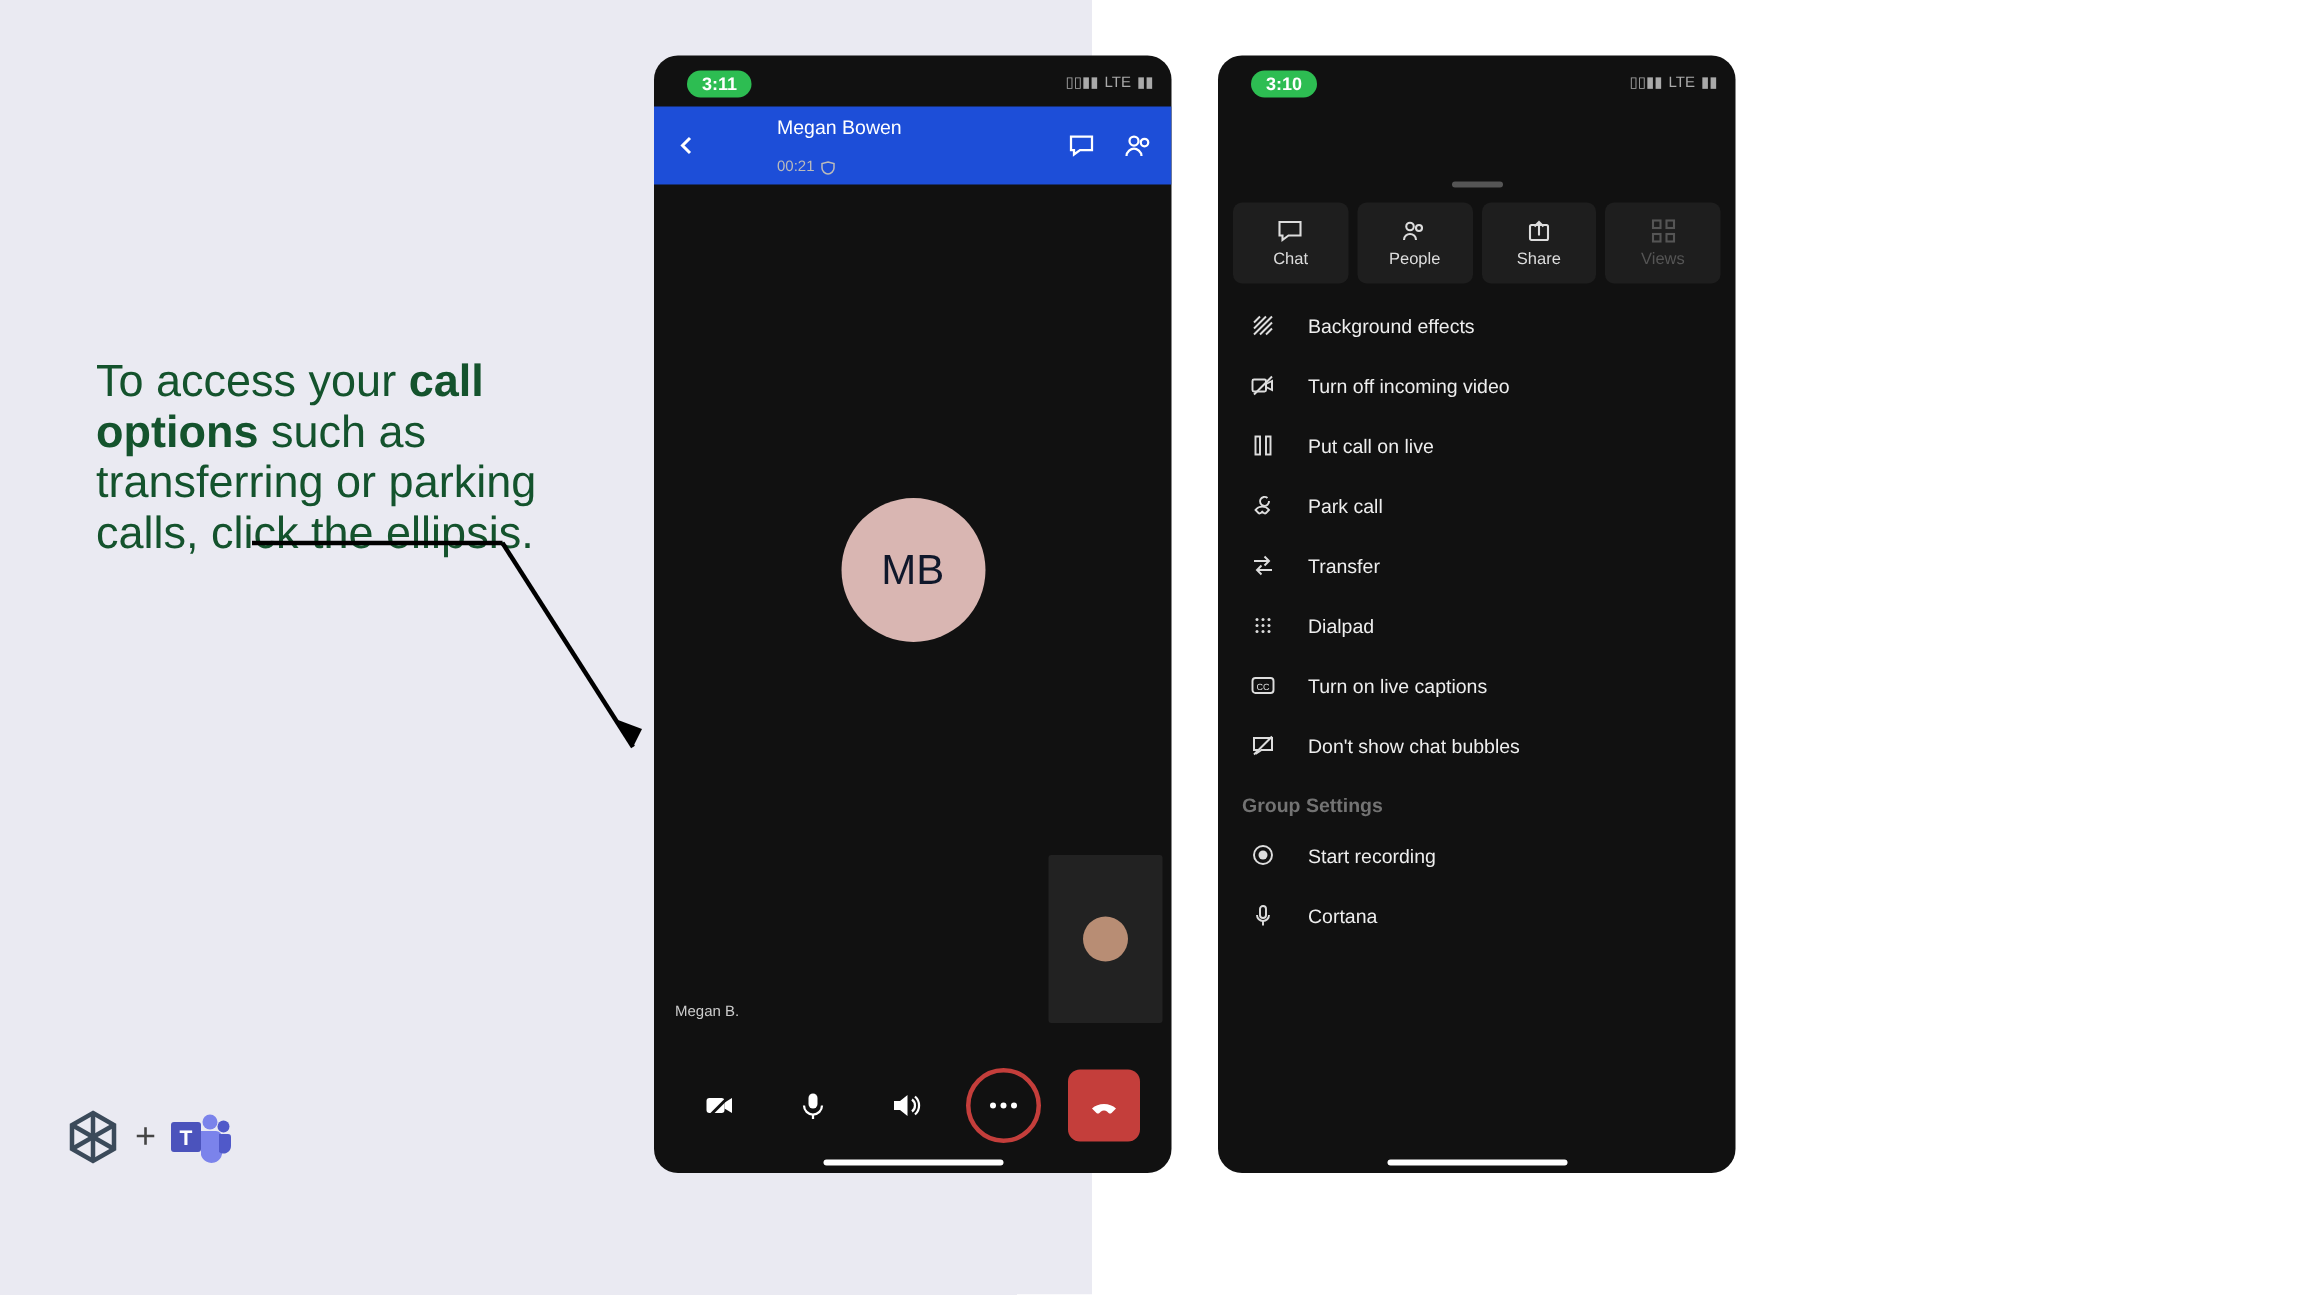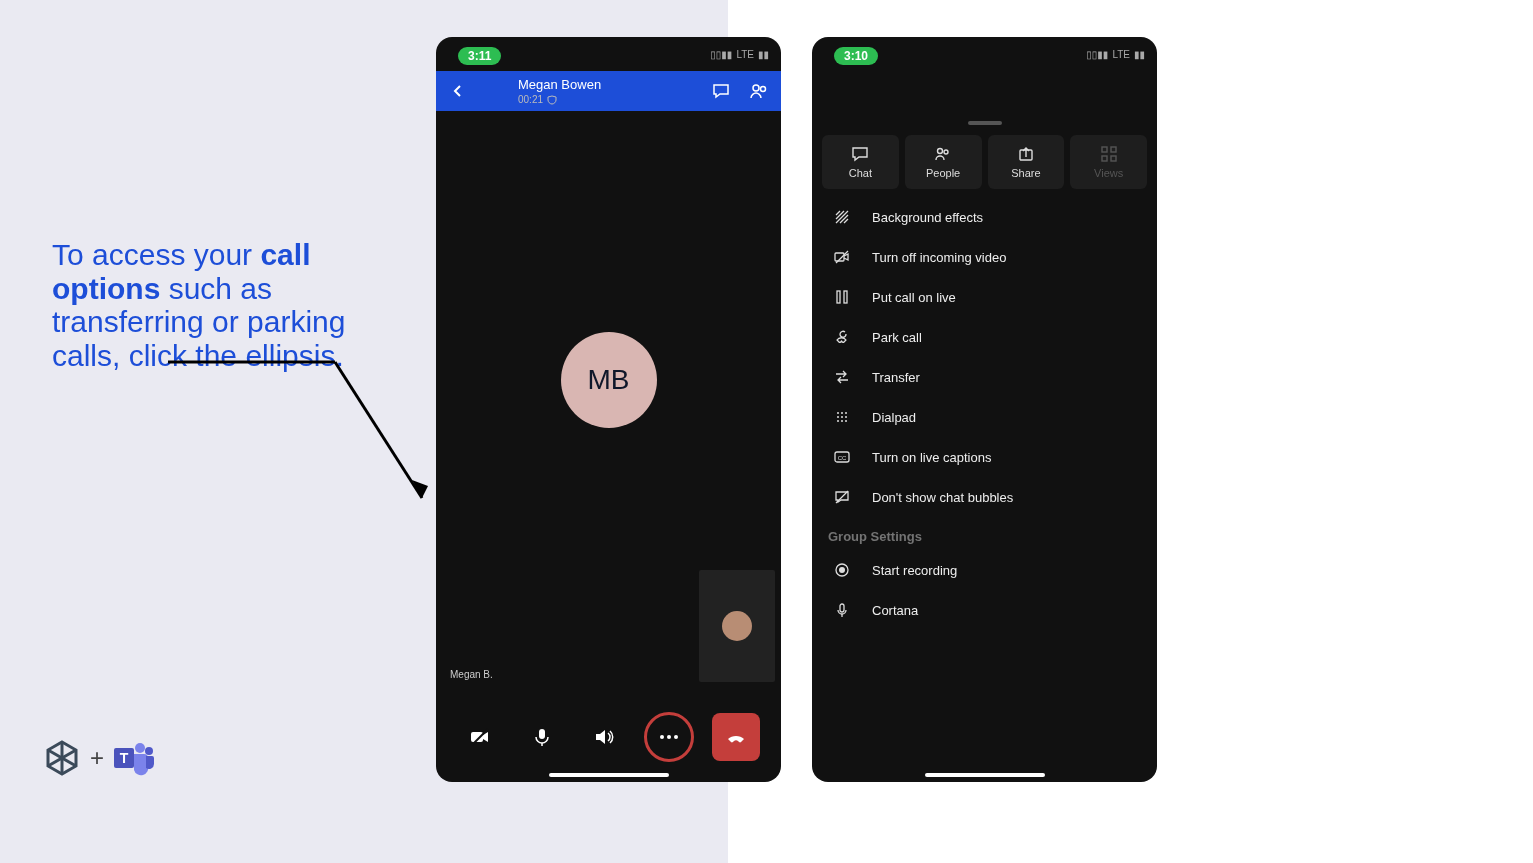--- a/index.html
+++ b/index.html
@@ -12,24 +12,24 @@
     overflow: hidden;
   }
   .left-bg {
     position: absolute;
     left: 0; top: 0;
     width: 728px; height: 863px;
     background: #eaeaf2;
   }
   .instruction {
     position: absolute;
-    left: 52px; top: 238px;
+    left: 64px; top: 238px;
     width: 340px;
     font-size: 30px;
-    color: #1d4ed8;
+    color: #14532d;
     line-height: 1.12;
   }
   .instruction b { font-weight: 600; }
   .arrow-svg {
     position: absolute;
     left: 160px; top: 358px;
     pointer-events: none;
   }
   .logos {
     position: absolute;
@@ -79,21 +79,21 @@
   }
   .back-chevron {
     width: 20px; height: 20px;
     display: flex; align-items: center; justify-content: center;
     margin-right: 6px;
   }
   .call-title {
     flex: 1;
     font-size: 13px;
   }
-  .call-sub { font-size: 10px; color: #bbb; display:flex; align-items:center; gap:4px; margin-top:2px;}
+  .call-sub { font-size: 10px; color: #bbb; display:flex; align-items:center; gap:4px; margin-top:14px;}
   .header-icons { display: flex; gap: 18px; }
   .avatar-circle {
     width: 96px; height: 96px;
     border-radius: 50%;
     background: #d9b6b2;
     color: #0f172a;
     display: flex; align-items: center; justify-content: center;
     font-size: 28px;
     font-weight: 500;
     position: absolute;

